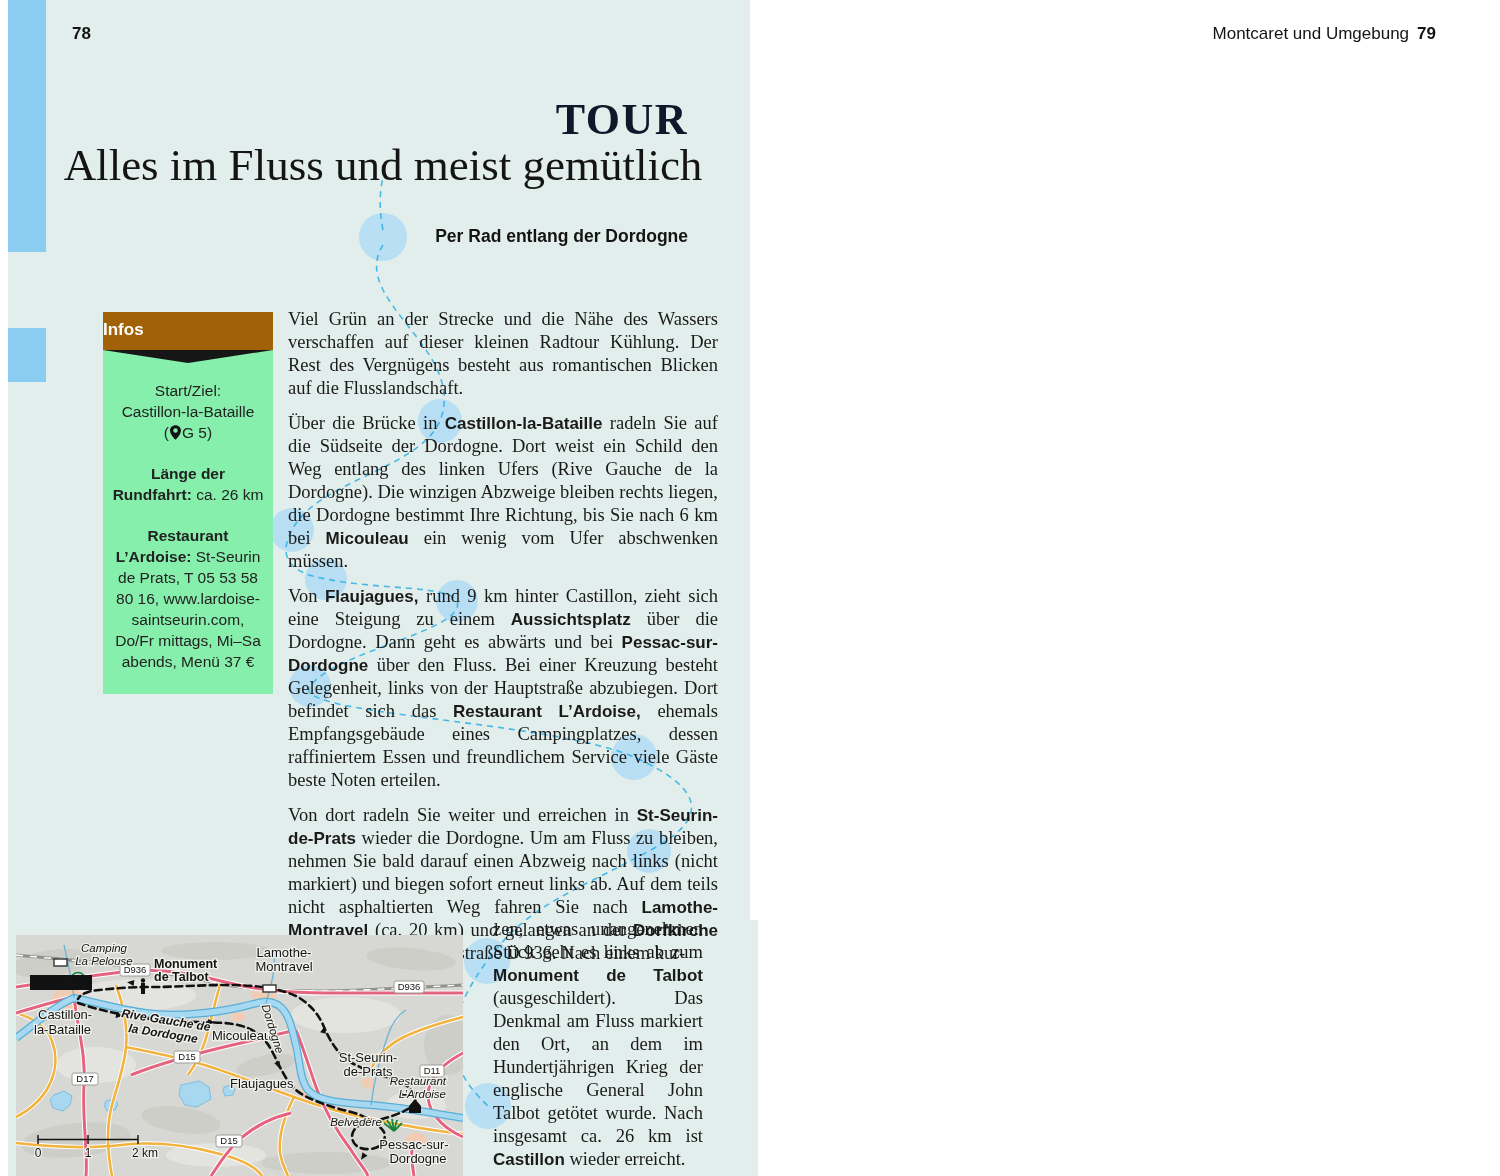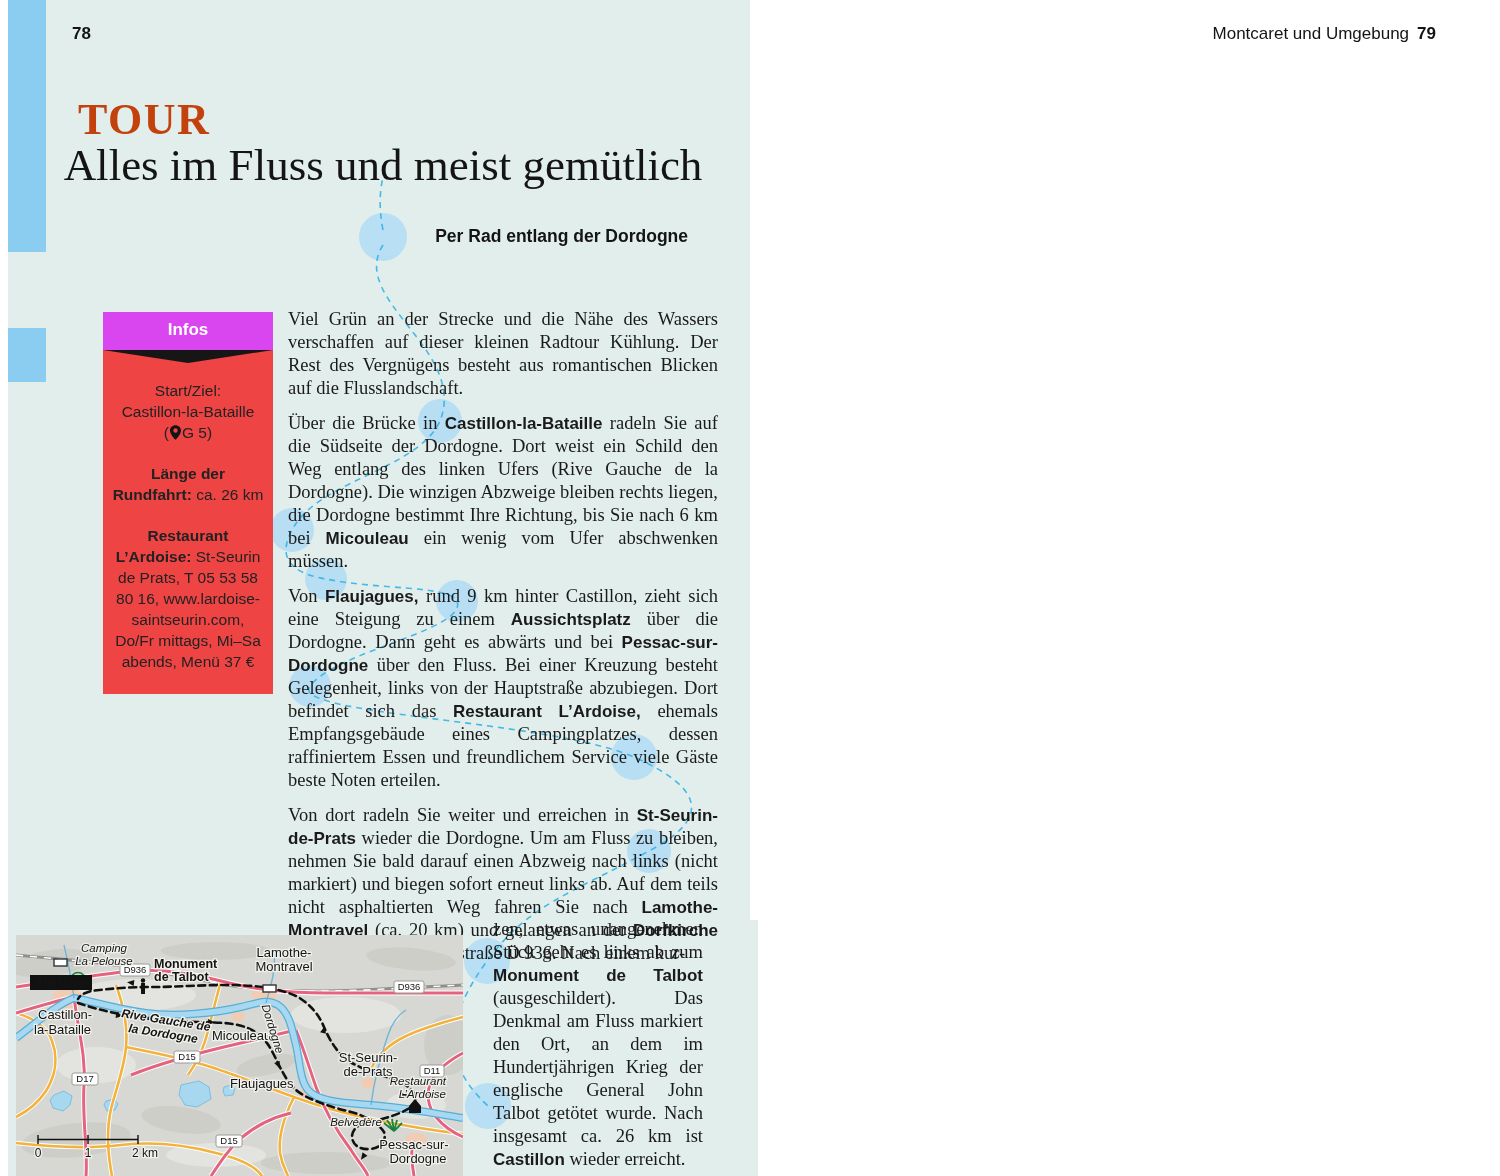--- a/index.html
+++ b/index.html
@@ -9,33 +9,33 @@
     font-family:"Liberation Serif",serif; color:#1a1a1a; background:#ffffff;
   }
   
   #left-page { position:absolute; left:8px; top:0; width:750px; height:1176px; background:#e2eeeb; }
   .edge-tab { position:absolute; background:#8bcdf0; }
   #tab-left-1 { left:0; top:0; width:38px; height:252px; }
   #tab-left-2 { left:0; top:328px; width:38px; height:54px; }
   .pagenum { position:absolute; font:700 17px "Liberation Sans",sans-serif; color:#141414; }
   #pn-left { left:64px; top:24px; }
   #deco-route { position:absolute; left:0; top:0; width:750px; height:1176px; z-index:0; }
-  #kicker { position:absolute; left:70px; top:94px; width:610px; text-align:left;
-    font:700 44px "Liberation Serif",serif; color:#c2410c; letter-spacing:1.5px; z-index:2; }
+  #kicker { position:absolute; left:70px; top:94px; width:610px; text-align:right;
+    font:700 44px "Liberation Serif",serif; color:#0f172a; letter-spacing:1.5px; z-index:2; }
   #main-title { position:absolute; left:30px; top:142px; width:690px; text-align:center;
     font:400 45px/1.05 "Liberation Serif",serif; color:#141414; z-index:2; }
   #subtitle { position:absolute; left:70px; top:226px; width:610px; text-align:right;
     font:700 17.5px "Liberation Sans",sans-serif; color:#141414; z-index:2; }
   
   #infobox { position:absolute; left:95px; top:312px; width:170px; z-index:2; }
-  #infobox-head { position:relative; background:#d946ef; height:38px; text-align:center; }
+  #infobox-head { position:relative; background:#a16207; height:38px; }
   #infobox-head span { font:700 17px/36px "Liberation Sans",sans-serif; color:#fff; }
   #infobox-head::after { content:""; position:absolute; left:0; top:38px;
     border-left:85px solid transparent; border-right:85px solid transparent; border-top:13px solid #161616; }
-  #infobox-body { background:#ef4444; padding:30px 8px 22px; min-height:330px; text-align:center;
+  #infobox-body { background:#86efac; padding:30px 8px 22px; min-height:330px; text-align:center;
     font:15.5px/21px "Liberation Sans",sans-serif; color:#222; overflow-wrap:anywhere; }
   .ib-item { margin-bottom:20px; }
   .ib-item:last-child { margin-bottom:0;margin-top:9px; }
   #infobox-body .b { font-weight:700; }
   .g5row { display:flex; justify-content:center; align-items:center; gap:1px; }
   
   #tour-col { position:absolute; left:280px; top:308px; width:430px; z-index:2; }
   .tour-text p { font:18.5px/23px "Liberation Serif",serif; text-align:justify; margin:0 0 12px; color:#1a1a1a; }
   .tour-text .b { font-family:"Liberation Sans",sans-serif; font-weight:700; font-size:17px; }
   #tour-narrow { position:absolute; left:470px; top:903px; width:240px; z-index:2; }

